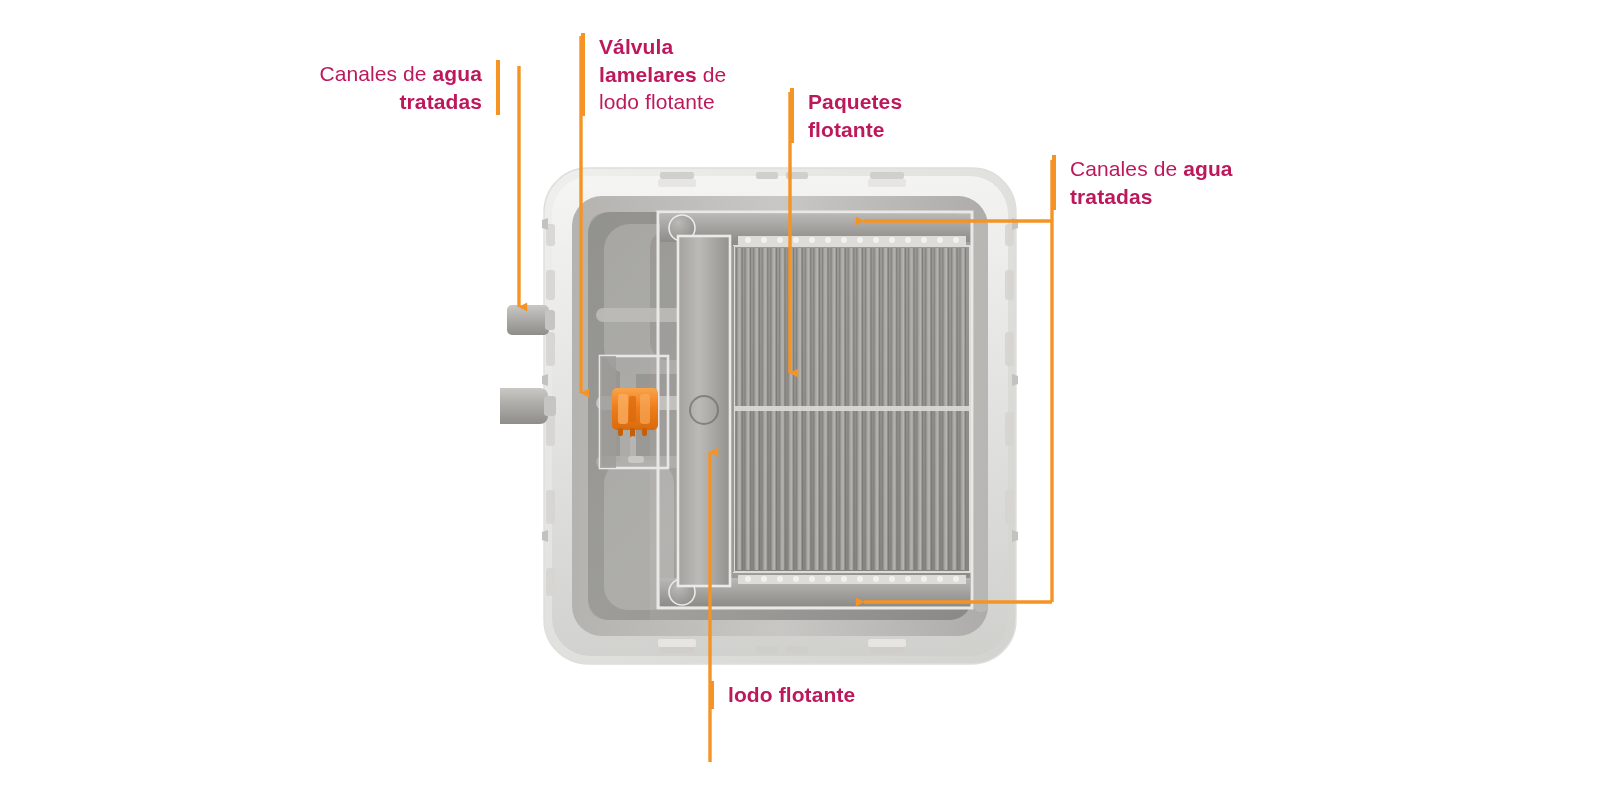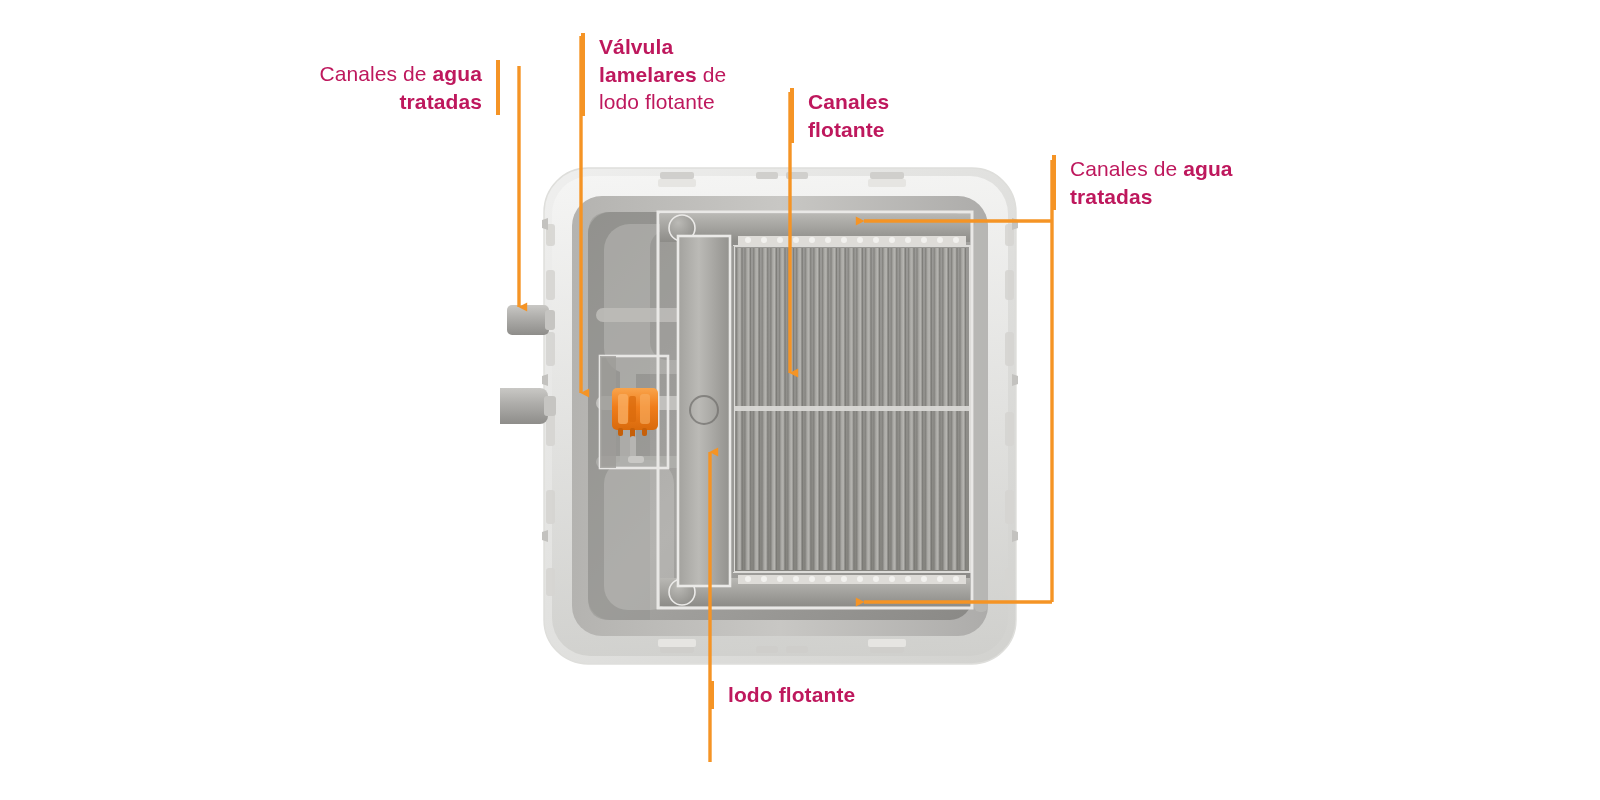--- a/index.html
+++ b/index.html
@@ -360,21 +360,21 @@
     <div class="b">tratadas</div>
   </div>
 
   <div class="callout accent-left" style="left:581px; top:33px; width:200px;">
     <div class="b">Válvula</div>
     <div><span class="b">lamelares</span><span> de</span></div>
     <div>lodo flotante</div>
   </div>
 
   <div class="callout accent-left" style="left:790px; top:88px; width:190px;">
-    <div class="b">Canales</div>
+    <div class="b">Paquetes</div>
     <div class="b">flotante</div>
   </div>
 
   <div class="callout accent-left" style="left:1052px; top:155px; width:230px;">
     <div><span>Canales de </span><span class="b">agua</span></div>
     <div class="b">tratadas</div>
   </div>
 
   <div class="callout accent-left" style="left:710px; top:681px; width:230px;">
     <div class="b">lodo flotante</div>

